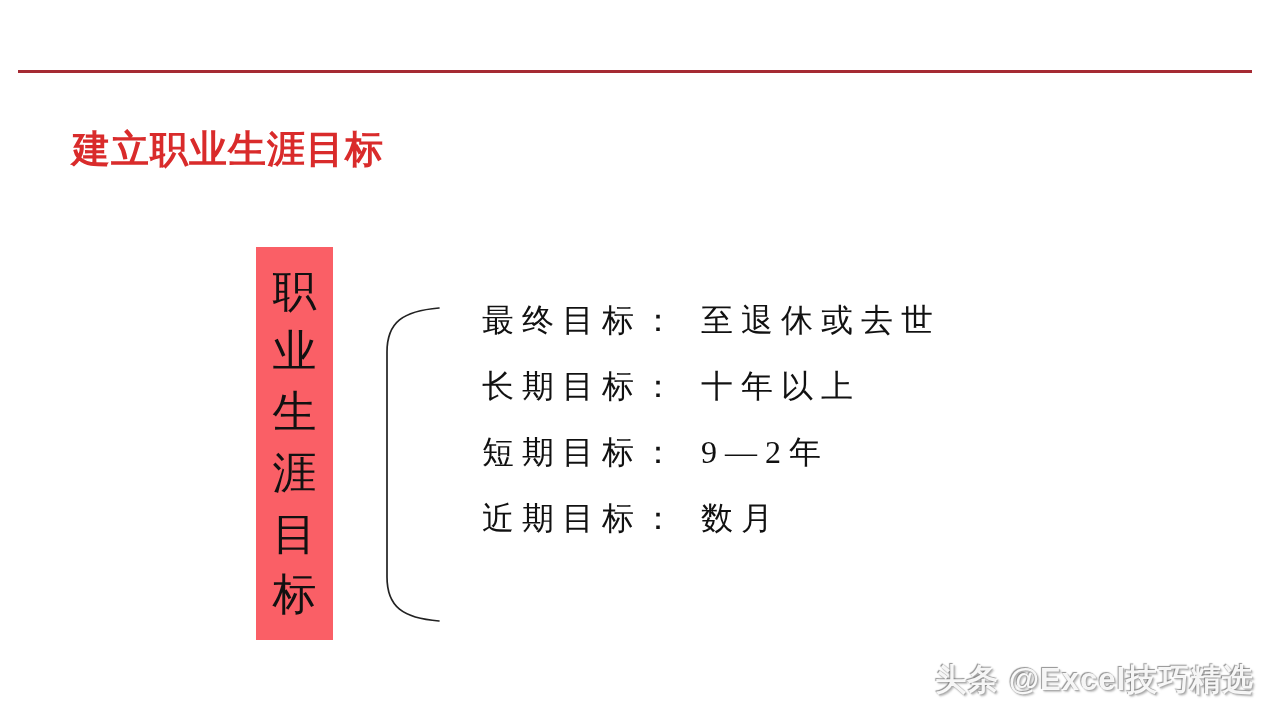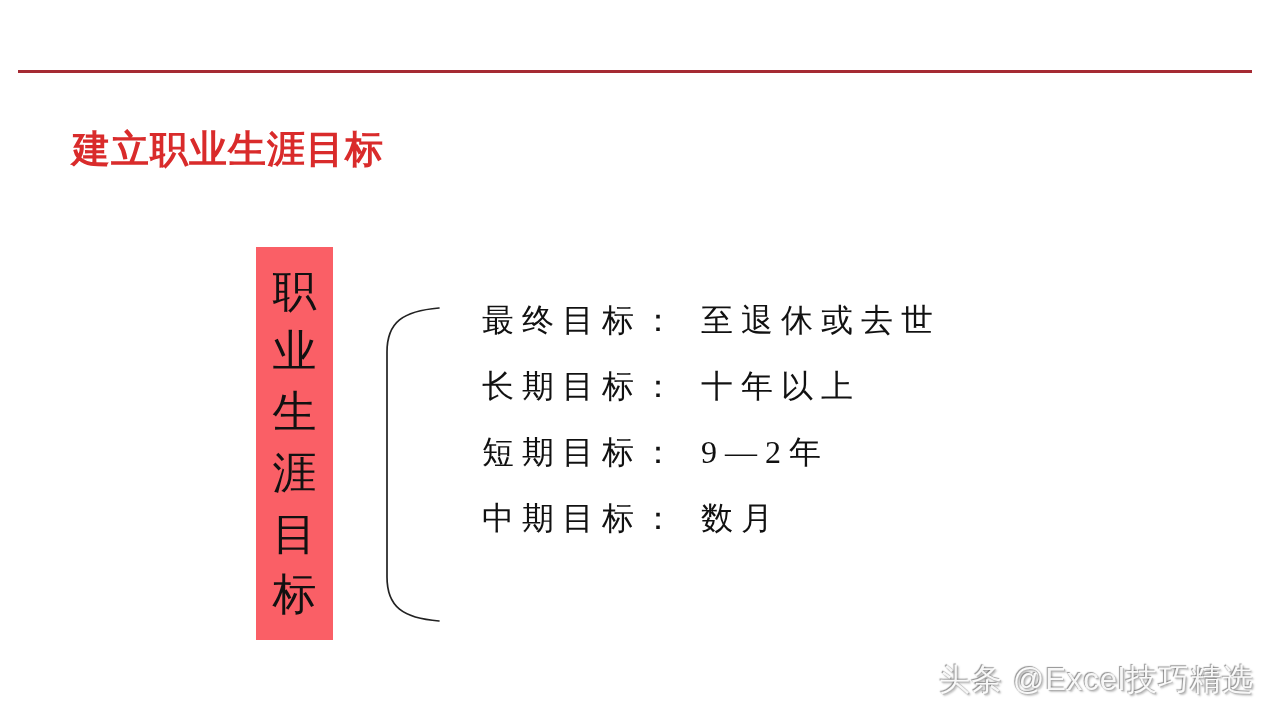--- a/index.html
+++ b/index.html
@@ -80,21 +80,21 @@
   .goal-label {
     margin-right: 19px;
     text-align: center;
   }
   .watermark {
     position: absolute;
     right: 26px;
     top: 659px;
     font-family: "Liberation Sans", "DejaVu Sans", sans-serif;
     font-size: 31px;
-    font-weight: normal;
+    font-weight: bold;
     letter-spacing: 1px;
     color: rgba(255, 255, 255, 0.92);
     text-shadow:
       -1px -1px 1px rgba(110, 110, 110, 0.75),
        1px  1px 1px rgba(150, 150, 150, 0.60),
        2px  2px 2px rgba(125, 125, 125, 0.45);
     white-space: nowrap;
   }
 </style>
 </head>
@@ -125,19 +125,19 @@
     <div class="goal-row">
       <span class="goal-label">最终目标：</span><span class="goal-value">至退休或去世</span>
     </div>
     <div class="goal-row">
       <span class="goal-label">长期目标：</span><span class="goal-value">十年以上</span>
     </div>
     <div class="goal-row">
       <span class="goal-label">短期目标：</span><span class="goal-value">9—2年</span>
     </div>
     <div class="goal-row">
-      <span class="goal-label">中期目标：</span><span class="goal-value">数月</span>
+      <span class="goal-label">近期目标：</span><span class="goal-value">数月</span>
     </div>
   </div>
 
   <div class="watermark">头条 @Excel技巧精选</div>
 
 </div>
 
 </body></html>

